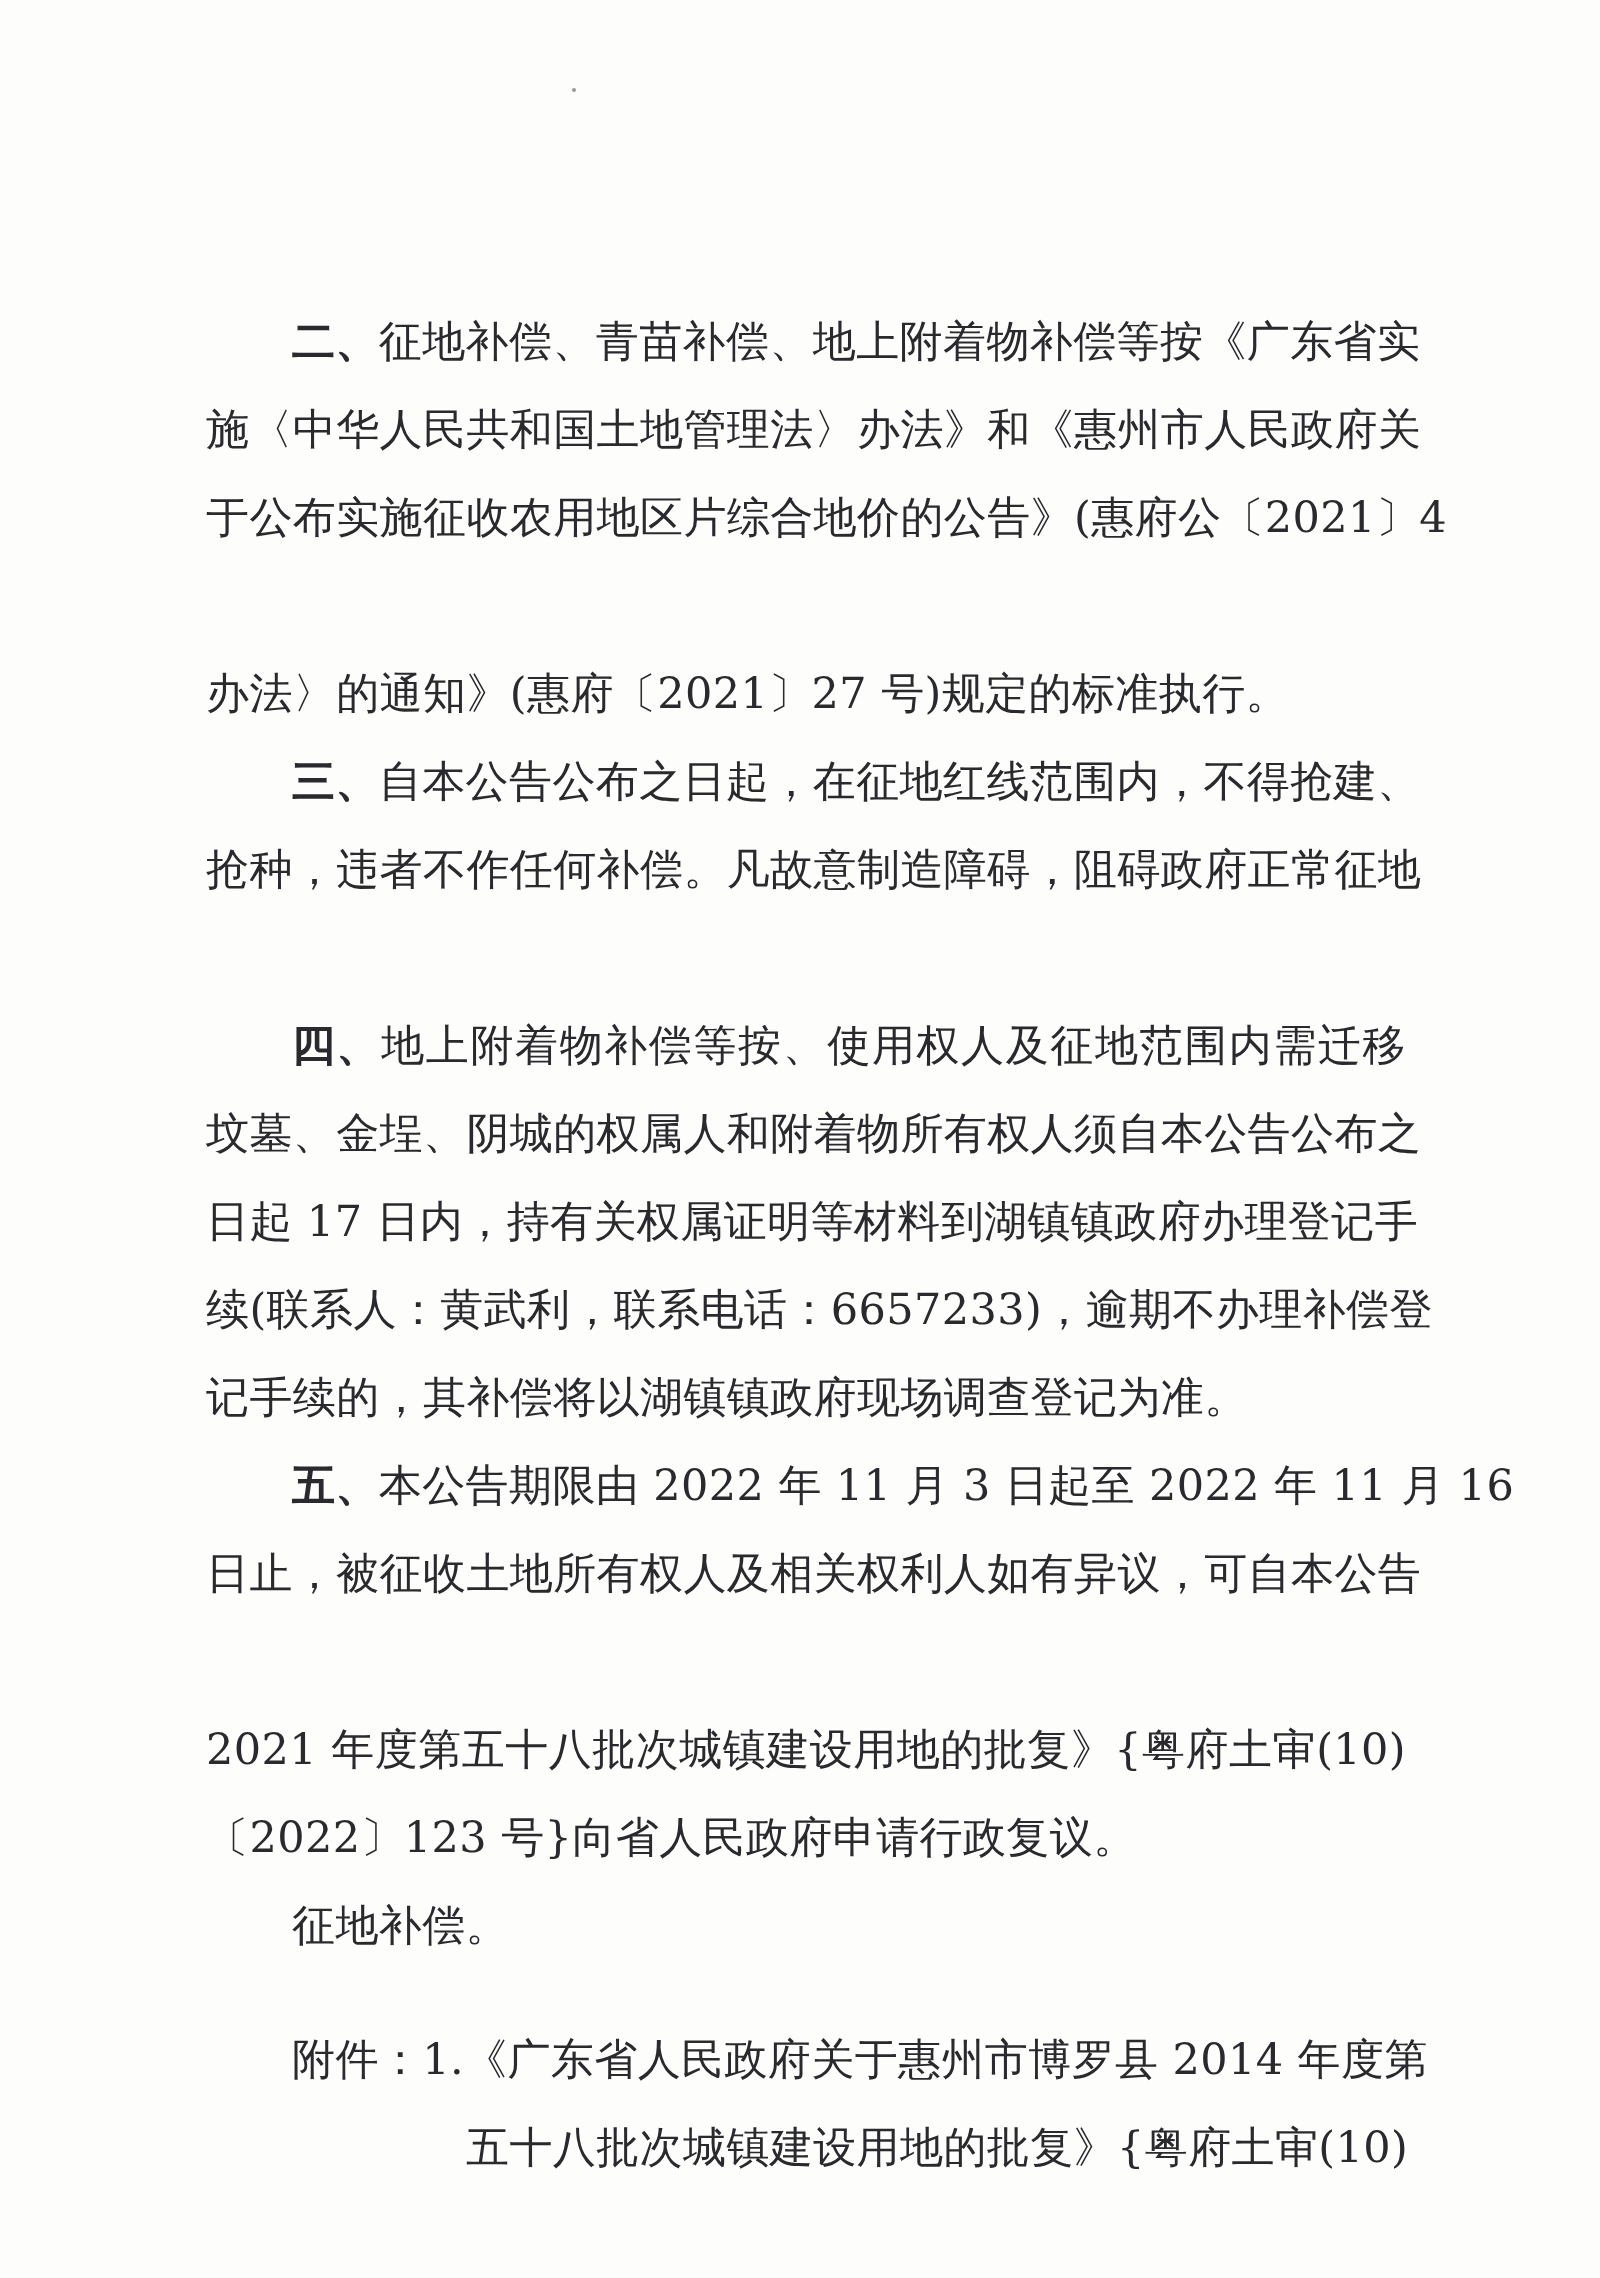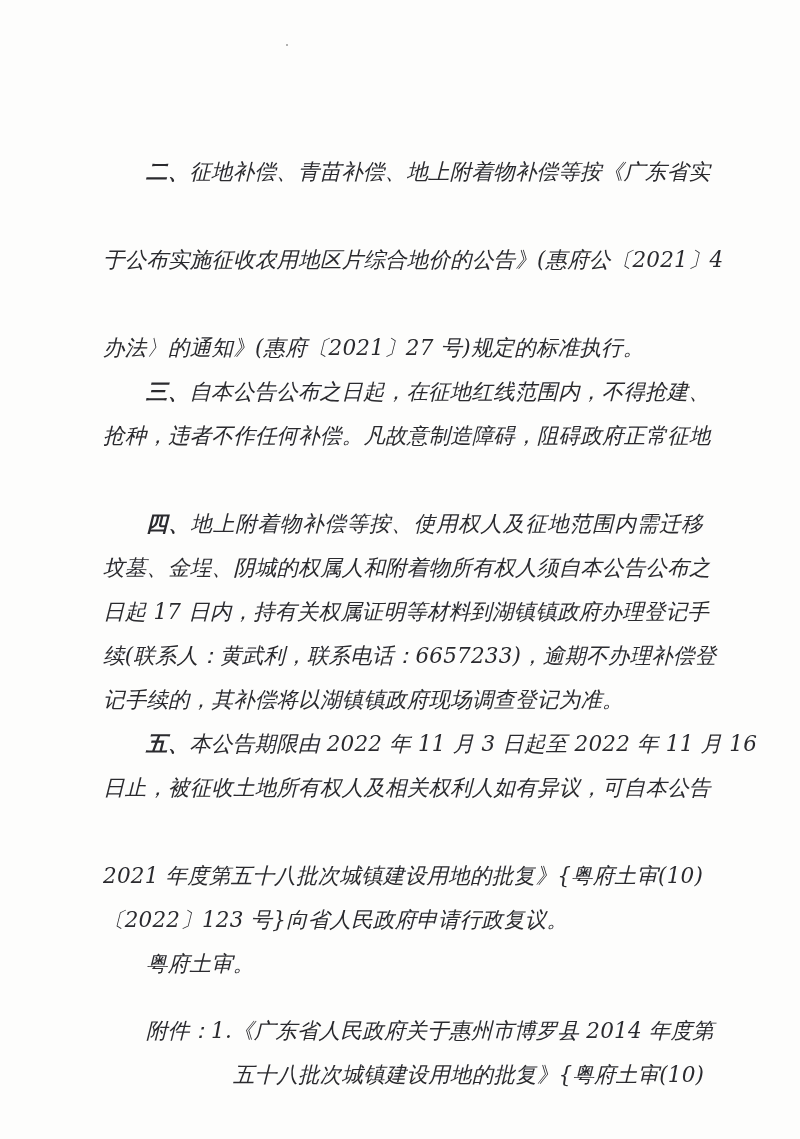--- a/index.html
+++ b/index.html
@@ -3,21 +3,21 @@
 <meta charset="utf-8">
 <style>
   html, body { margin: 0; padding: 0; }
   body {
     width: 800px; height: 1139px; overflow: hidden;
     background: #fdfdfc;
     font-family: "DejaVu Serif", "Liberation Serif", serif;
     color: #2a2a2e;
     position: relative;
   }
-  .page { position: absolute; left: 0; top: 0; width: 692px; height: 1139px; font-style: italic; }
+  .page { position: absolute; left: 0; top: 0; width: 692px; height: 1139px; }
   .speck { position: absolute; left: 286px; top: 44px; width: 2px; height: 2px; background: #999; border-radius: 1px; }
   .line {
     position: absolute;
     left: 103px;
     width: 600px;
     font-size: 21.5px;
     line-height: 30px;
     white-space: nowrap;
     text-align: justify;
     text-align-last: justify;
@@ -29,35 +29,36 @@
   .attach1 { left: 146px; width: 557px; }
   .attach2 { left: 233px; width: 470px; }
 </style>
 </head>
 <body>
 
 <div class="page">
   <div class="speck"></div>
 
   <div class="line indent" style="top:157px"><span class="heading">二、</span><span>征地补偿、青苗补偿、地上附着物补偿等按《广东省实</span></div>
+  <div class="line" style="top:201px">施〈中华人民共和国土地管理法〉办法》和《惠州市人民政府关</div>
   <div class="line" style="top:245px">于公布实施征收农用地区片综合地价的公告》(惠府公〔2021〕4</div>
   <div class="line noJust" style="top:333px">办法〉的通知》(惠府〔2021〕27 号)规定的标准执行。</div>
 
   <div class="line indent" style="top:377px"><span class="heading">三、</span><span>自本公告公布之日起，在征地红线范围内，不得抢建、</span></div>
   <div class="line" style="top:421px">抢种，违者不作任何补偿。凡故意制造障碍，阻碍政府正常征地</div>
 
   <div class="line indent" style="top:509px"><span class="heading">四、</span><span>地上附着物补偿等按、使用权人及征地范围内需迁移</span></div>
   <div class="line" style="top:553px">坟墓、金埕、阴城的权属人和附着物所有权人须自本公告公布之</div>
   <div class="line" style="top:597px">日起 17 日内，持有关权属证明等材料到湖镇镇政府办理登记手</div>
   <div class="line" style="top:641px">续(联系人：黄武利，联系电话：6657233)，逾期不办理补偿登</div>
   <div class="line noJust" style="top:685px">记手续的，其补偿将以湖镇镇政府现场调查登记为准。</div>
 
   <div class="line indent" style="top:729px"><span class="heading">五、</span><span>本公告期限由 2022 年 11 月 3 日起至 2022 年 11 月 16</span></div>
   <div class="line" style="top:773px">日止，被征收土地所有权人及相关权利人如有异议，可自本公告</div>
   <div class="line" style="top:861px">2021 年度第五十八批次城镇建设用地的批复》{粤府土审(10)</div>
   <div class="line noJust" style="top:905px">〔2022〕123 号}向省人民政府申请行政复议。</div>
 
-  <div class="line indent noJust" style="top:949px">粤府土审。</div>
+  <div class="line indent noJust" style="top:949px">征地补偿。</div>
 
   <div class="line attach1" style="top:1016px"><span>附件：</span><span>1.《广东省人民政府关于惠州市博罗县 2014 年度第</span></div>
   <div class="line attach2" style="top:1060px">五十八批次城镇建设用地的批复》{粤府土审(10)</div>
 
 </div>
 
 </body></html>

